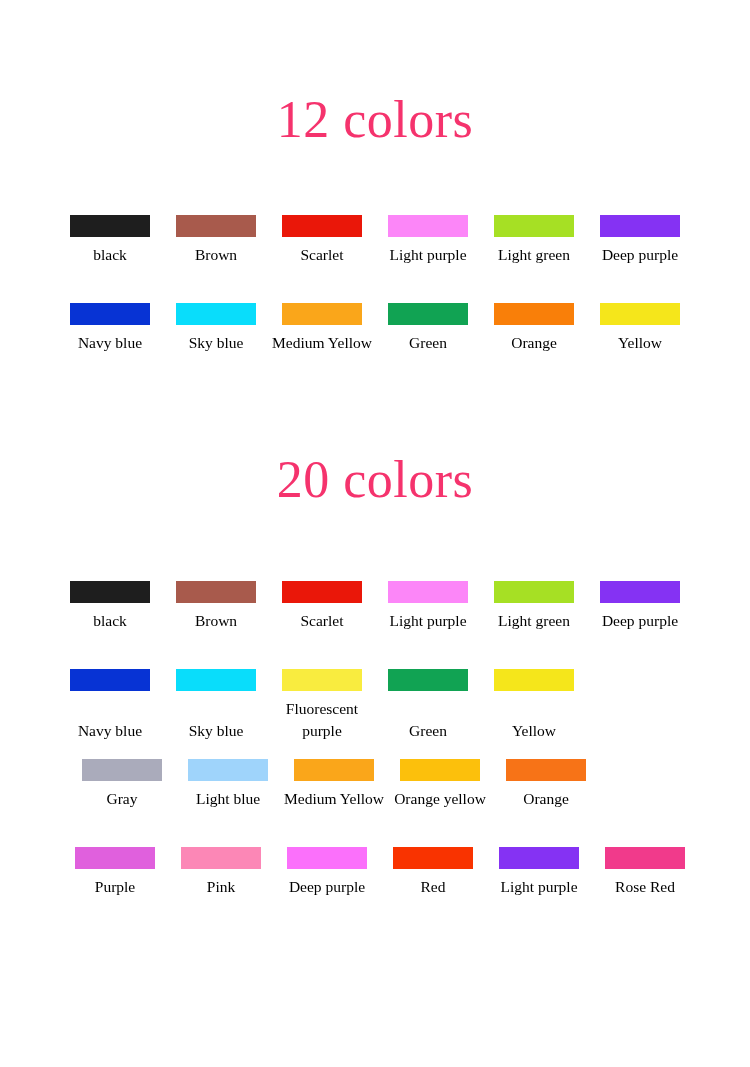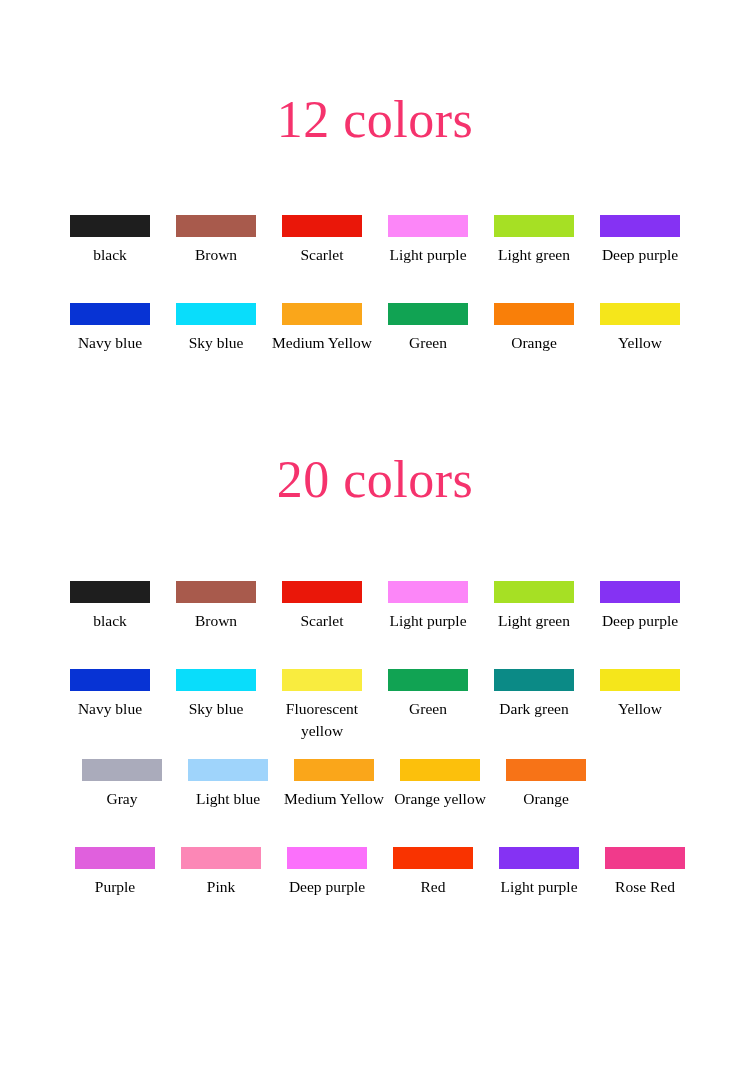--- a/index.html
+++ b/index.html
@@ -37,20 +37,21 @@
     grid-template-columns: repeat(6, 106px);
     justify-content: center;
     margin: 0 auto;
   }
 
   .swatch-cell {
     width: 106px;
     display: flex;
     flex-direction: column;
     align-items: center;
+    justify-content: space-between;
   }
 
   .swatch-chip {
     width: 80px;
     height: 22px;
     display: block;
   }
 
   .swatch-label {
     font-family: "Liberation Serif", "DejaVu Serif", serif;
@@ -167,31 +168,27 @@
       <div class="swatch-cell">
         <span class="swatch-chip" style="background: rgb(7, 51, 212);"></span>
         <div class="swatch-label">Navy blue</div>
       </div>
       <div class="swatch-cell">
         <span class="swatch-chip" style="background: rgb(9, 221, 251);"></span>
         <div class="swatch-label">Sky blue</div>
       </div>
       <div class="swatch-cell">
         <span class="swatch-chip" style="background: rgb(249, 236, 63);"></span>
-        <div class="swatch-label">Fluorescent yellow</div>
+        <div class="swatch-label">Fluorescent purple</div>
       </div>
       <div class="swatch-cell">
         <span class="swatch-chip" style="background: rgb(17, 163, 83);"></span>
         <div class="swatch-label">Green</div>
       </div>
       <div class="swatch-cell">
-        <span class="swatch-chip" style="background: rgb(11, 138, 134);"></span>
-        <div class="swatch-label">Dark green</div>
-      </div>
-      <div class="swatch-cell">
         <span class="swatch-chip" style="background: rgb(245, 230, 27);"></span>
         <div class="swatch-label">Yellow</div>
       </div>
     </div>
   <div class="swatch-grid" id="grid-24-row3">
       <div class="swatch-cell">
         <span class="swatch-chip" style="background: rgb(170, 171, 187);"></span>
         <div class="swatch-label">Gray</div>
       </div>
       <div class="swatch-cell">

